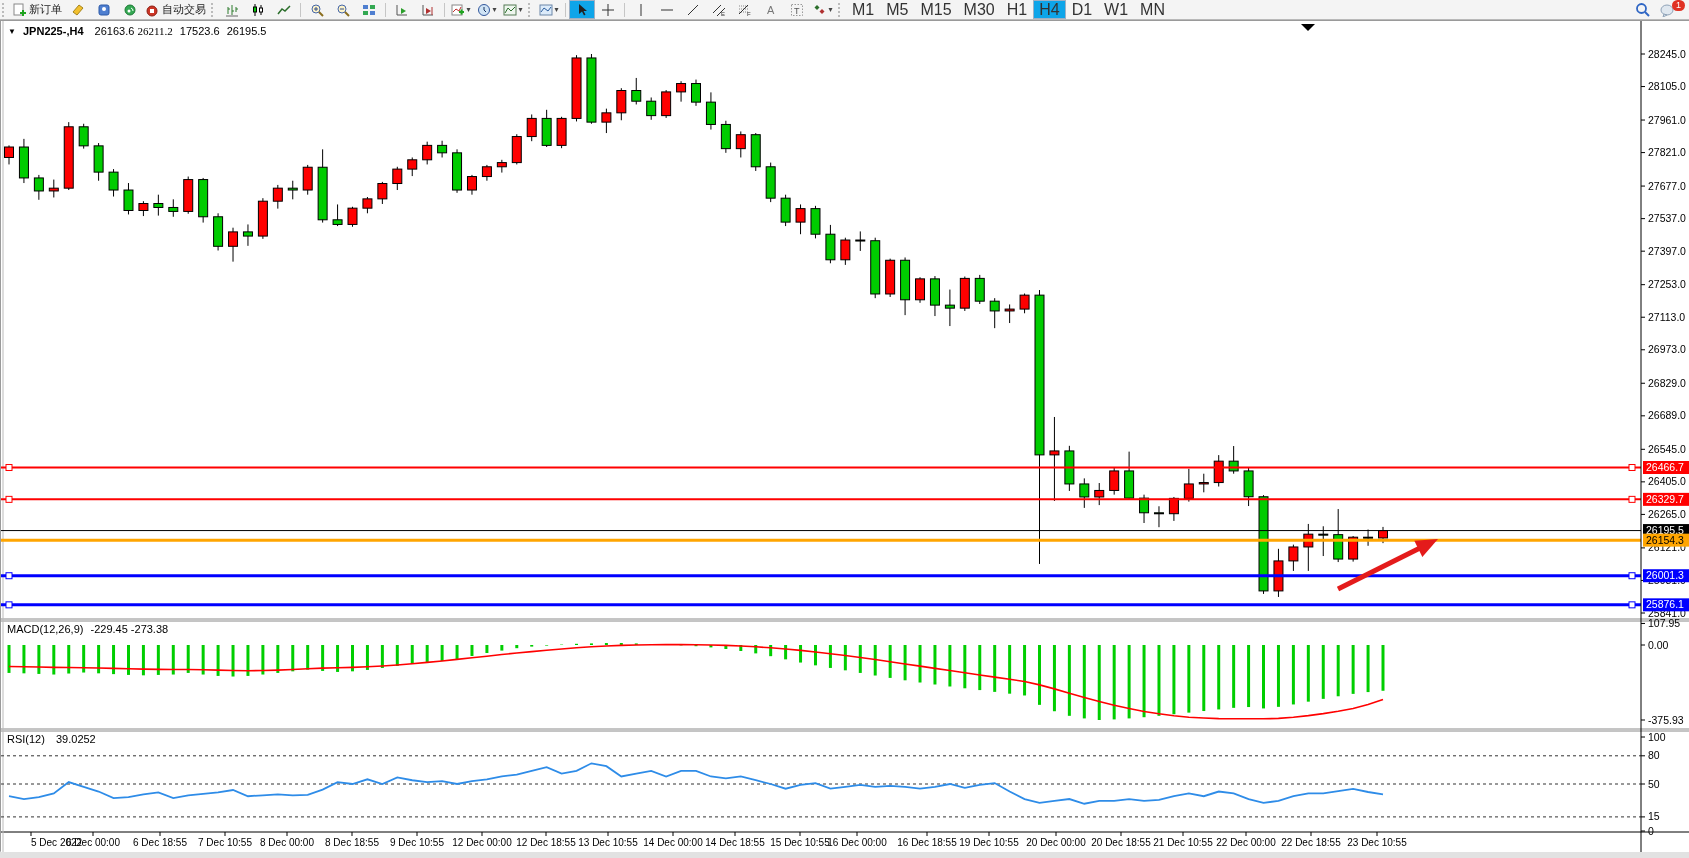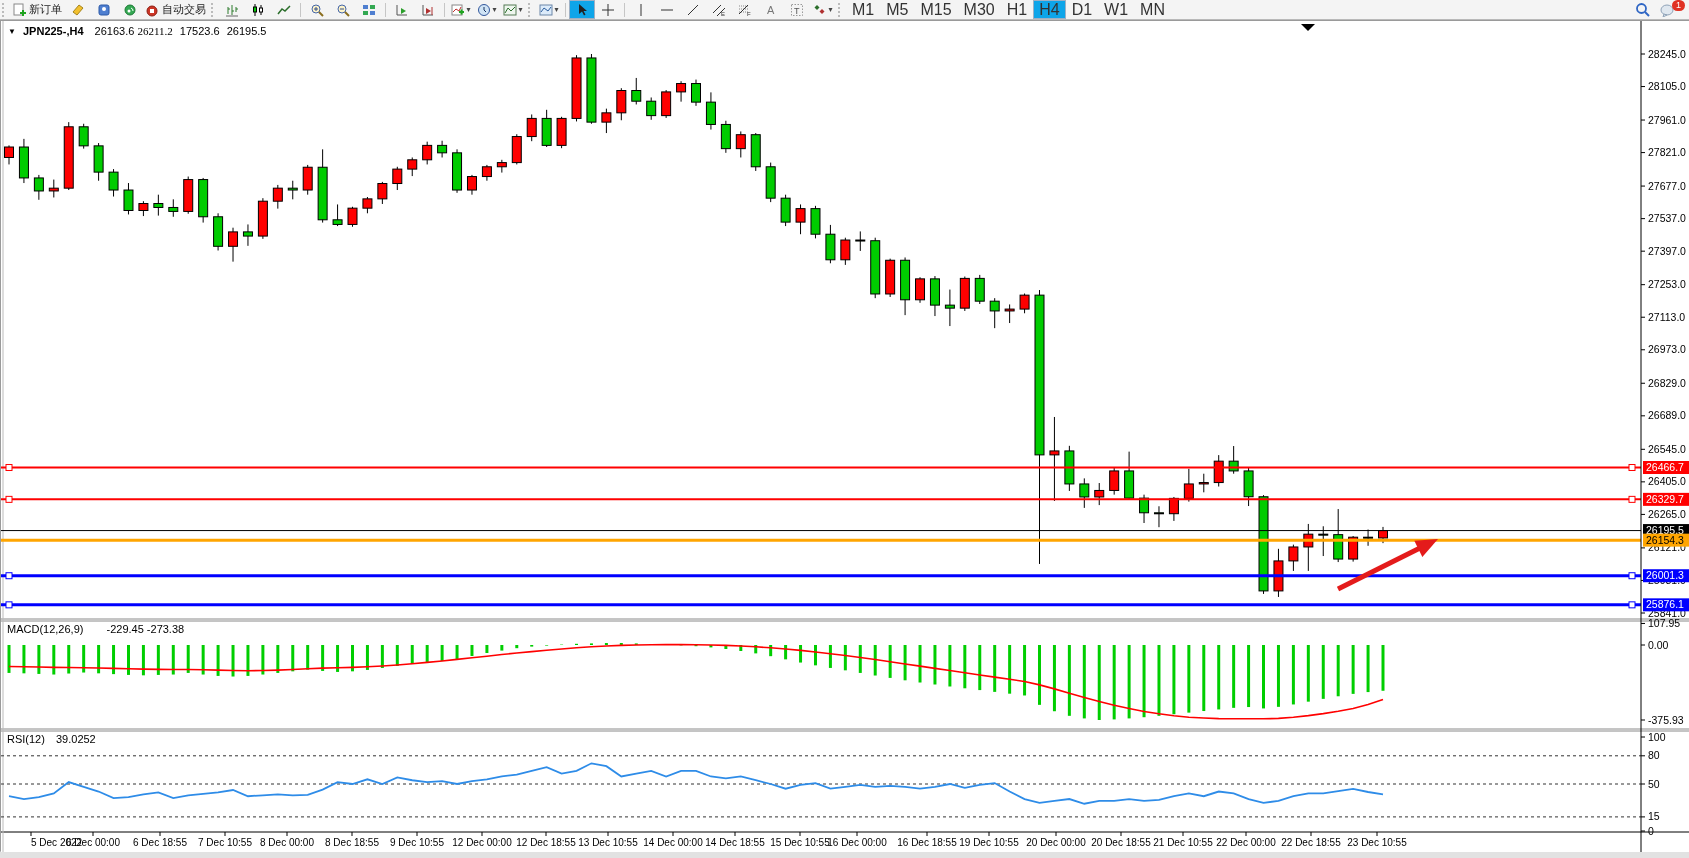--- a/index.html
+++ b/index.html
@@ -694,21 +694,21 @@
     <span style="font-size:8px;vertical-align:1px;">▼</span>
     <span style="margin-left:4px;font-weight:bold;">JPN225-,H4</span>
     <span style="margin-left:8px;">26163.6</span>
     <span style="font-family:Liberation Serif, serif;">26211.2</span>
     <span style="margin-left:4px;">17523.6</span>
     <span style="margin-left:4px;">26195.5</span>
   </div>
 
   <div class="overlay" style="left:6px;top:602px;">
     <span>MACD(12,26,9)</span>
-    <span style="margin-left:20px;">-229.45 -273.38</span>
+    <span style="margin-left:4px;">-229.45 -273.38</span>
   </div>
 
   <div class="overlay" style="left:6px;top:712px;">
     <span>RSI(12)</span>
     <span style="margin-left:8px;">39.0252</span>
   </div>
 </div>
 
 <div class="statusstrip"></div>
 

